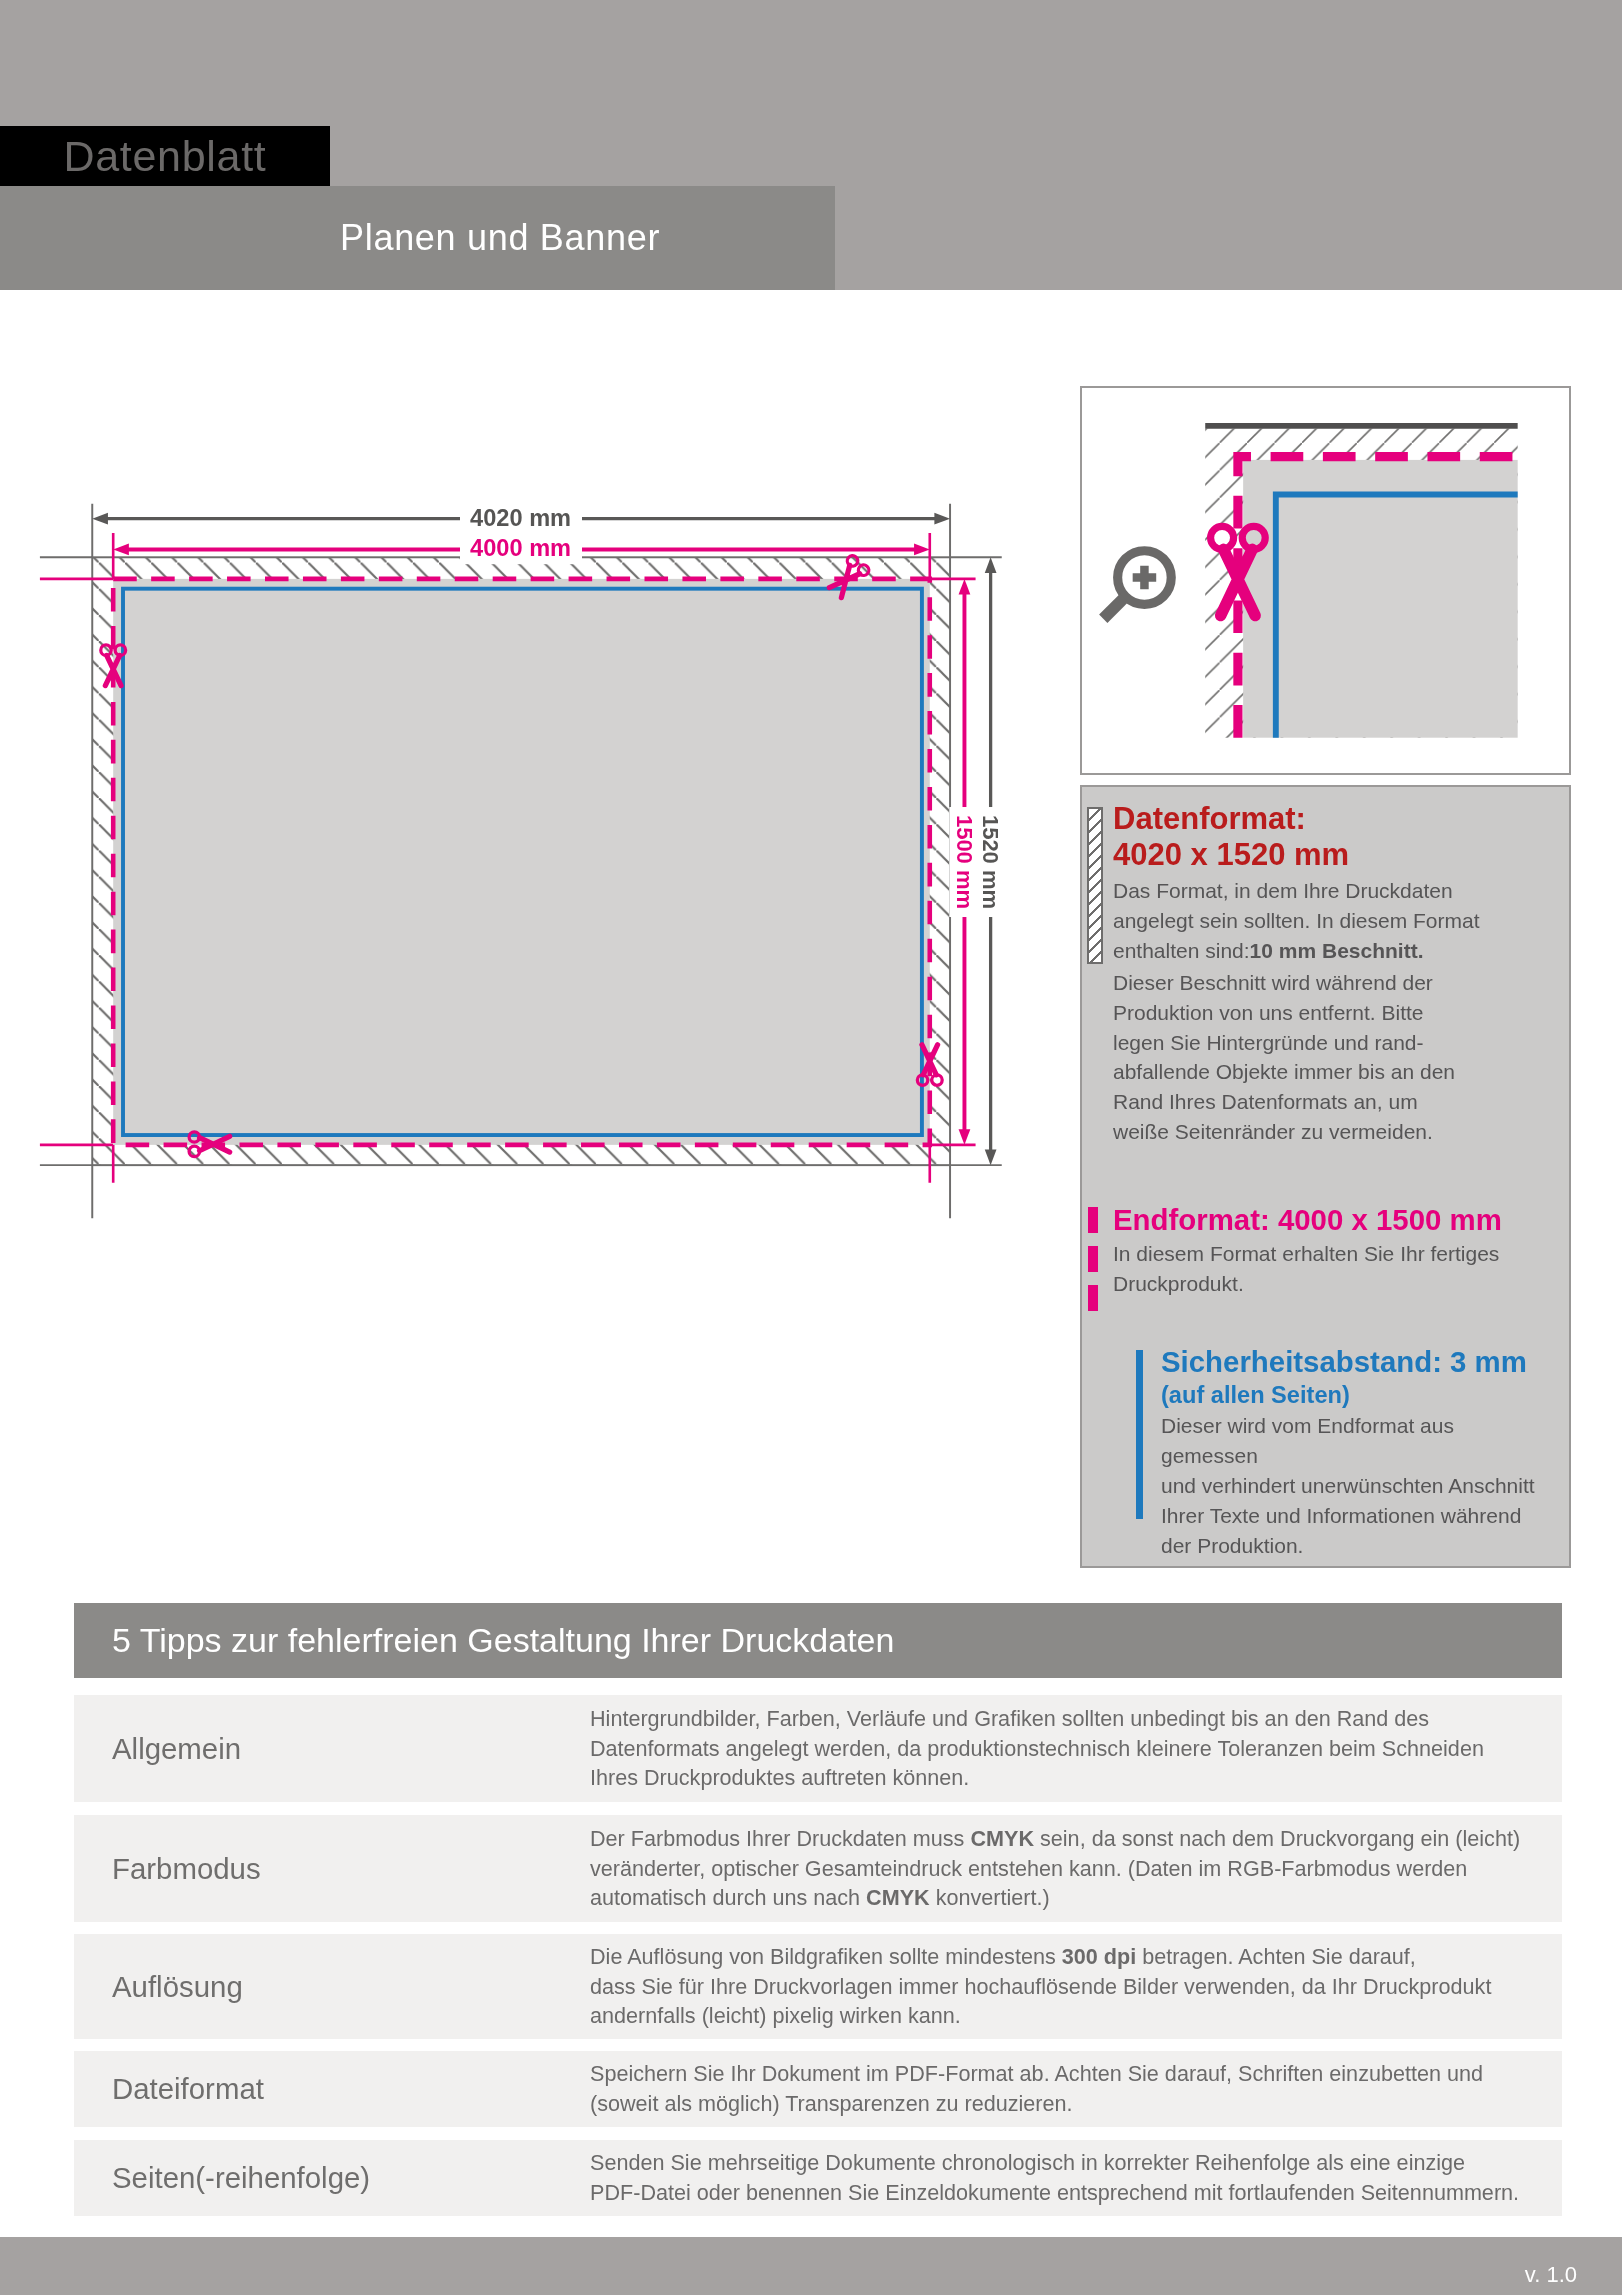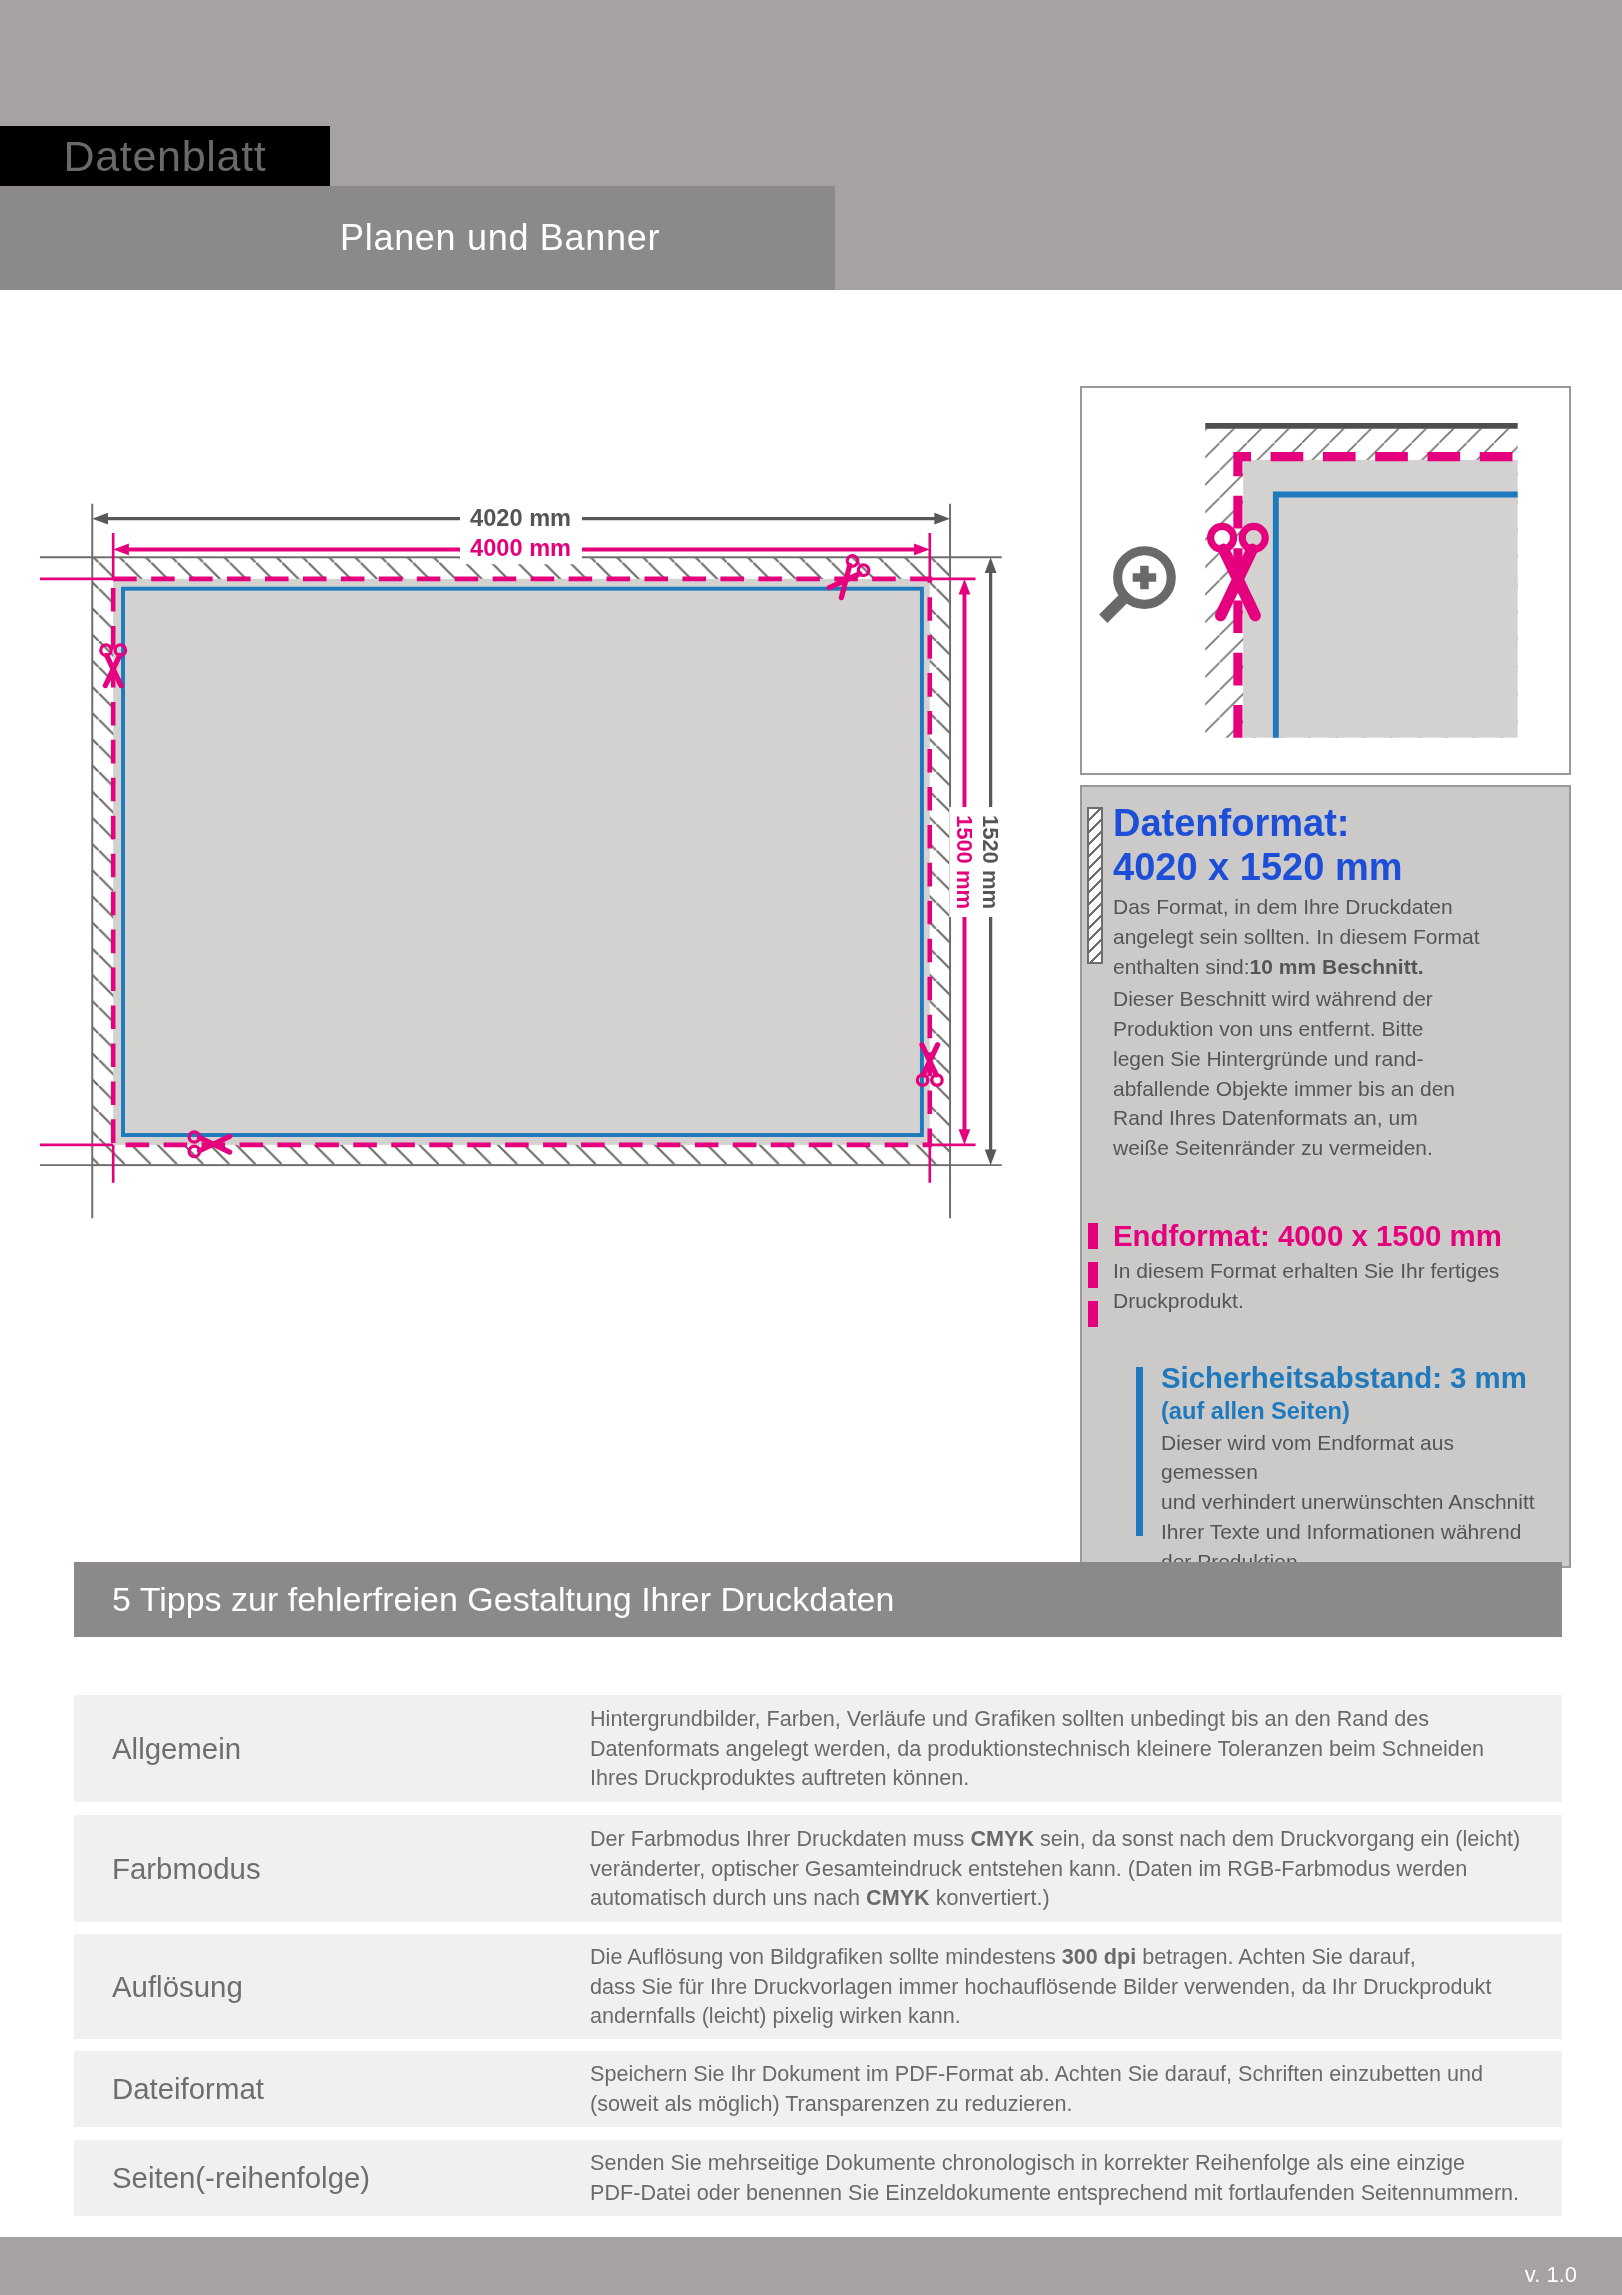--- a/index.html
+++ b/index.html
@@ -35,41 +35,41 @@
     position:absolute;left:1080px;top:386px;width:491px;height:389px;background:#ffffff;
     border:2px solid #9b9998;box-sizing:border-box;
   }
 
   
   .info-panel{
     position:absolute;left:1080px;top:785px;width:491px;height:783px;background:#cbcac9;
     border:2px solid #9b9998;box-sizing:border-box;padding:9.2px 19.6px 0 31px;color:#565556;
   }
   .info-panel .sec{position:relative;}
-  .info-panel h3{margin:0;font-size:38px;line-height:1.16;color:#1d4ed8;}
+  .info-panel h3{margin:0;font-size:31px;line-height:1.16;color:#b91c1c;}
   .info-panel .sec2 h3{font-size:29.4px;color:#e5007d;}
   .info-panel .sec3 h3{font-size:29.4px;color:#1e79bd;}
   .info-panel .sub{font-size:23.6px;font-weight:bold;color:#1e79bd;line-height:1.2;margin-top:1.3px;}
   .info-panel .body{font-size:21px;line-height:1.42;white-space:pre-line;margin-top:2.6px;}
   .sec1{margin-top:5.2px;}
   .para2{margin-top:37px;}
   .sec2{margin-top:56px;}
   .sec3{margin-top:46px;margin-left:48px;}
   .hatch-icon{
     position:absolute;left:-26px;top:5.2px;width:15.7px;height:157px;background:
       repeating-linear-gradient(135deg,#ffffff 0 6.5px,#6e6d6c 6.5px 8.5px);
     border:2px solid #6e6d6c;box-sizing:border-box;background-color:#fff;
   }
   .dash-icon{position:absolute;left:-25px;top:3.9px;width:9.8px;}
   .dash-icon i{display:block;width:9.8px;height:26px;background:#e5007d;margin-bottom:13px;}
   .safety-icon{position:absolute;left:-25px;top:5.2px;width:7.2px;height:169px;background:#1e79bd;}
 
   
   .tips-bar{
-    position:absolute;left:74px;top:1562px;width:1488px;height:75px;background:#8b8a88;
+    position:absolute;left:74px;top:1603px;width:1488px;height:75px;background:#8b8a88;
     display:flex;align-items:center;box-sizing:border-box;padding-left:38px;
   }
   .tips-bar span{font-size:34px;color:#ffffff;}
   .tip-row{
     position:absolute;left:74px;width:1488px;background:#f1f0ef;
     display:flex;align-items:center;box-sizing:border-box;
   }
   .tip-title{width:516px;box-sizing:border-box;padding-left:38px;font-size:29.4px;color:#6f6e6d;flex:none;}
   .tip-desc{width:968px;font-size:21.6px;line-height:1.37;color:#6b6a6a;white-space:pre-line;}
   .row1{top:1695px;height:107px;}

